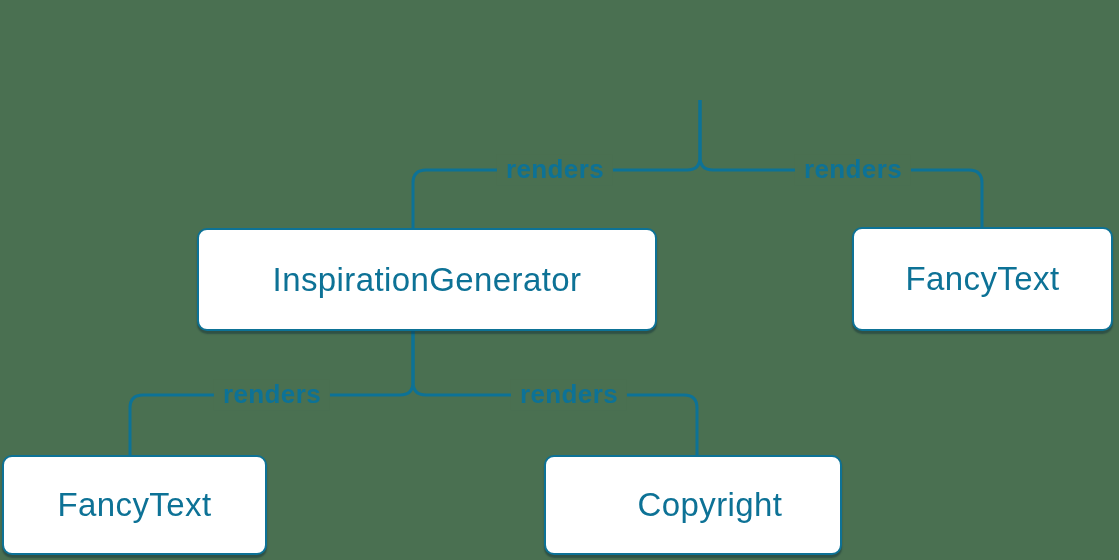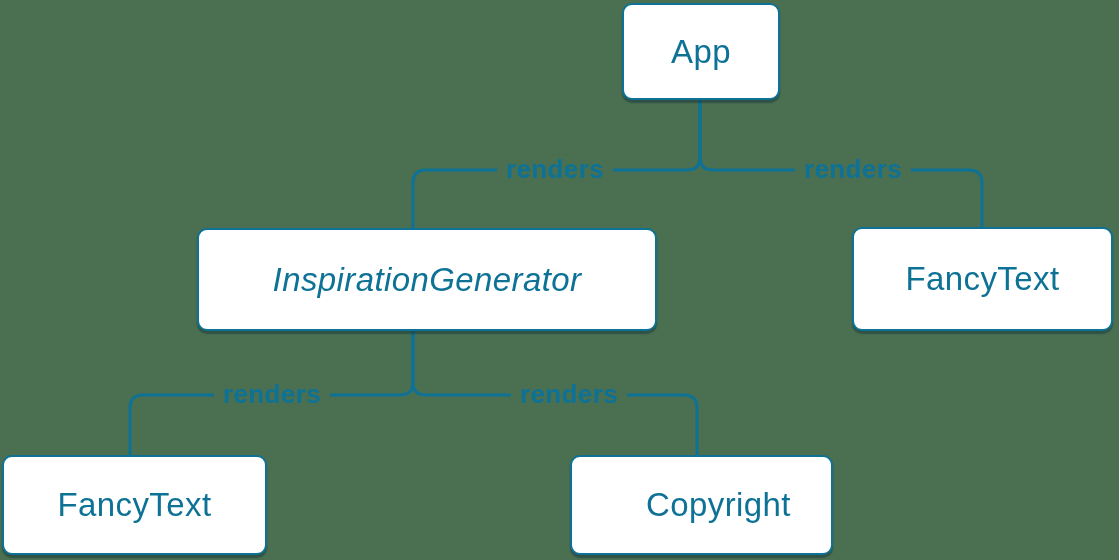--- a/index.html
+++ b/index.html
@@ -33,24 +33,24 @@
     background:var(--node-fill);
     border:2.5px solid var(--accent);
     border-radius:10px;
     box-shadow:0 2.5px 1.5px rgba(15,45,55,0.45);
     display:flex;align-items:center;justify-content:center;
     color:var(--accent);
     font-size:33px;
     letter-spacing:0.4px;
   }
   .node-app               {left:622px; top:3px;   width:158px; height:97px;}
-  .node-inspiration       {left:197px; top:228px; width:460px; height:103px;font-style:italic;}
+  .node-inspiration       {left:197px; top:228px; width:460px; height:103px;}
   .node-fancytext-top     {left:852px; top:227px; width:261px; height:104px;}
   .node-fancytext-bottom  {left:2px;   top:455px; width:265px; height:100px;}
-  .node-copyright         {left:570px; top:455px; width:263px; height:100px;padding-left:34px;}
+  .node-copyright         {left:544px; top:455px; width:298px; height:100px;padding-left:34px;}
   .edge-label{
     position:absolute;
     transform:translate(-50%,-50%);
     background:var(--bg);
     color:var(--accent);
     font-size:26px;
     font-weight:700;
     letter-spacing:0.4px;
     padding:0 9px;
     line-height:1.2;
@@ -66,23 +66,20 @@
 
 <div class="stage">
 
   <svg class="edges" viewBox="0 0 1119 560" xmlns="http://www.w3.org/2000/svg" aria-hidden="true">
     <path d="M700 100 L700 157 Q700 170 687 170 L426 170 Q413 170 413 183 L413 228"></path>
     <path d="M700 100 L700 157 Q700 170 713 170 L969 170 Q982 170 982 183 L982 227"></path>
     <path d="M413 331 L413 382 Q413 395 400 395 L143 395 Q130 395 130 408 L130 455"></path>
     <path d="M413 331 L413 382 Q413 395 426 395 L684 395 Q697 395 697 408 L697 455"></path>
   </svg>
 
-  <div class="node node-app">
-    <span>App</span>
-  </div>
 
   <div class="node node-inspiration">
     <span>InspirationGenerator</span>
   </div>
 
   <div class="node node-fancytext-top">
     <span>FancyText</span>
   </div>
 
   <div class="node node-fancytext-bottom">

